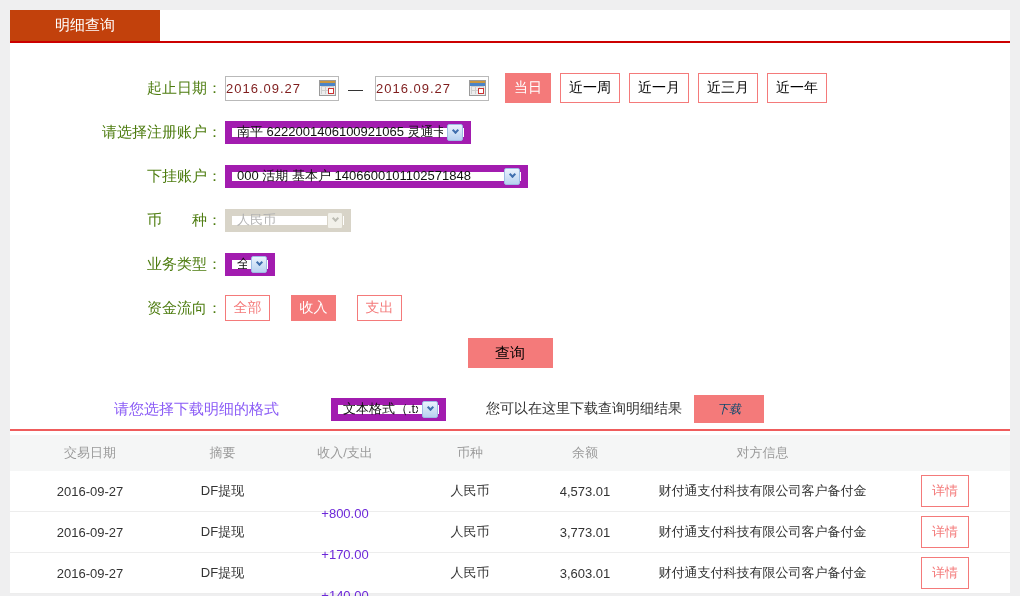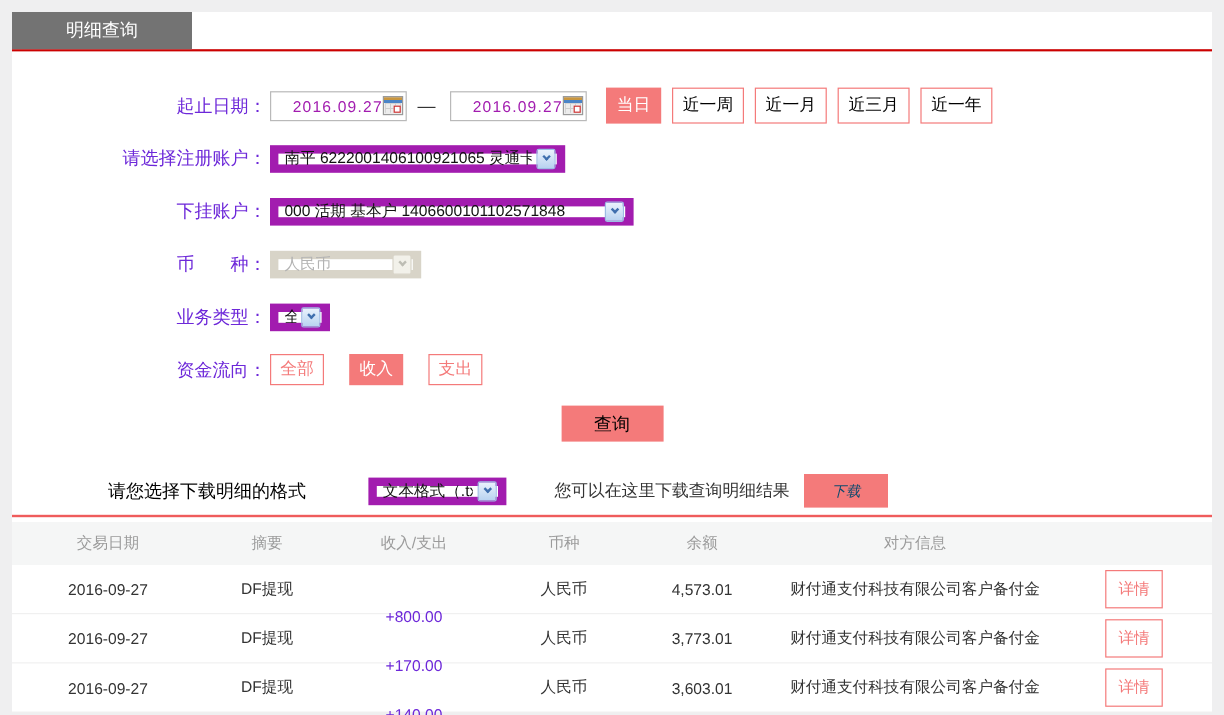--- a/index.html
+++ b/index.html
@@ -7,38 +7,38 @@
   body {
     background: #efeff0;
     font-family: "Liberation Sans", sans-serif;
     overflow: hidden;
   }
   .page { padding: 10px 10px 0 10px; }
 
   
   .tabbar { height: 31px; background: #ffffff; display: flex; }
   .tab-active {
-    width: 150px; height: 31px; background: #737373; color: #ffffff;
+    width: 150px; height: 31px; background: #c2410c; color: #ffffff;
     font-size: 15px; display: flex; align-items: center; justify-content: center;
     cursor: pointer;
   }
   .redline { height: 2px; background: #cc0000; }
 
   
   .panel { background: #ffffff; width: 1000px; padding-top: 31px; }
 
   .form-row { display: flex; align-items: center; height: 28px; margin-bottom: 16px; }
-  .flabel { width: 212px; text-align: right; font-size: 15px; color: #6d28d9; white-space: pre; flex: none; }
+  .flabel { width: 212px; text-align: right; font-size: 15px; color: #4d7c0f; white-space: pre; flex: none; }
 
   
   .date-input {
     width: 114px; height: 25px; border: 1px solid #b9b9b9; background: #fff;
     display: flex; align-items: center; margin-left: 3px;
   }
-  .date-input .dtext { flex: 1; text-align: right; font-size: 13px; color: #a21caf; letter-spacing: 1px; }
+  .date-input .dtext { flex: 1; text-align: left; font-size: 13px; color: #7f1d1d; letter-spacing: 1px; }
   .cal {
     width: 17px; height: 16px; margin-right: 2px; position: relative; flex: none;
     background: linear-gradient(#c9963f 0 2px, #4a84c8 2px 5px, #ececec 5px);
     border: 1px solid #9a9a9a; cursor: pointer;
   }
   .cal::before {
     content: ""; position: absolute; left: 1px; right: 1px; top: 5px; bottom: 1px;
     background:
       repeating-linear-gradient(90deg, #c2c2c2 0 1px, transparent 1px 4px),
       repeating-linear-gradient(#c2c2c2 0 1px, transparent 1px 4px);
@@ -87,21 +87,21 @@
   .flowbtn + .flowbtn { margin-left: 8px; }
 
   
   .query-btn {
     width: 85px; height: 30px; background: #f47a7a; color: #000000; font-size: 15px;
     display: flex; align-items: center; justify-content: center; margin: 0 auto; cursor: pointer;
   }
 
   
   .dl-row { display: flex; align-items: center; height: 28px; margin-top: 27px; }
-  .dl-label { margin-left: 80px; width: 207px; font-size: 15px; color: #000000; flex: none; }
+  .dl-label { margin-left: 104px; width: 207px; font-size: 15px; color: #8b5cf6; flex: none; }
   .dl-hint { margin-left: 40px; font-size: 14px; color: #333; flex: none; }
   .dl-btn {
     margin-left: 12px; width: 70px; height: 28px; background: #f47a7a; color: #0c4a6e;
     font-size: 12px; display: flex; align-items: center; justify-content: center; cursor: pointer; font-style: italic;
   }
 
   .sep { height: 2px; background: #ef5c5c; margin-top: 6px; }
 
   
   .thead {

